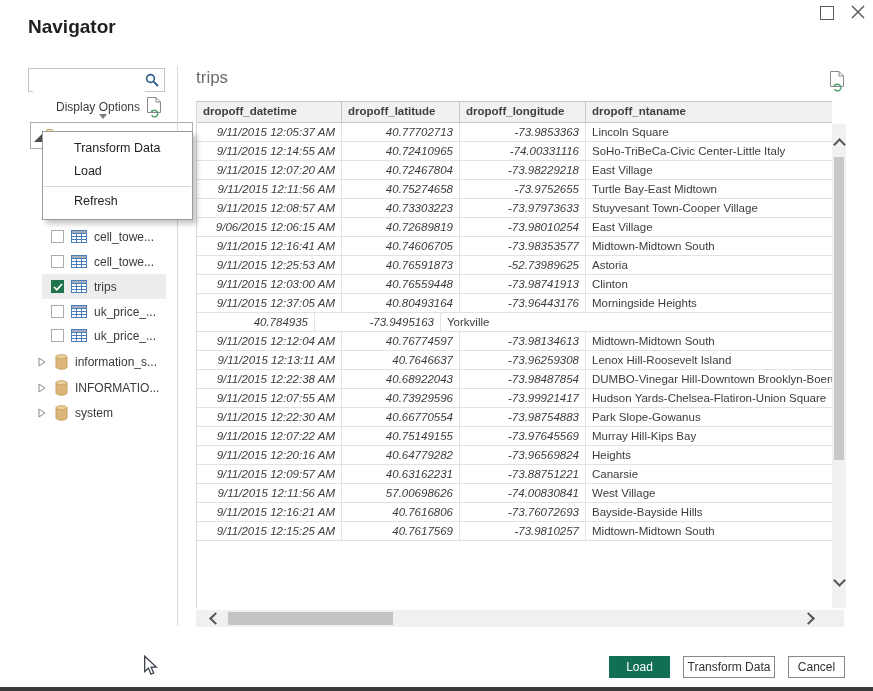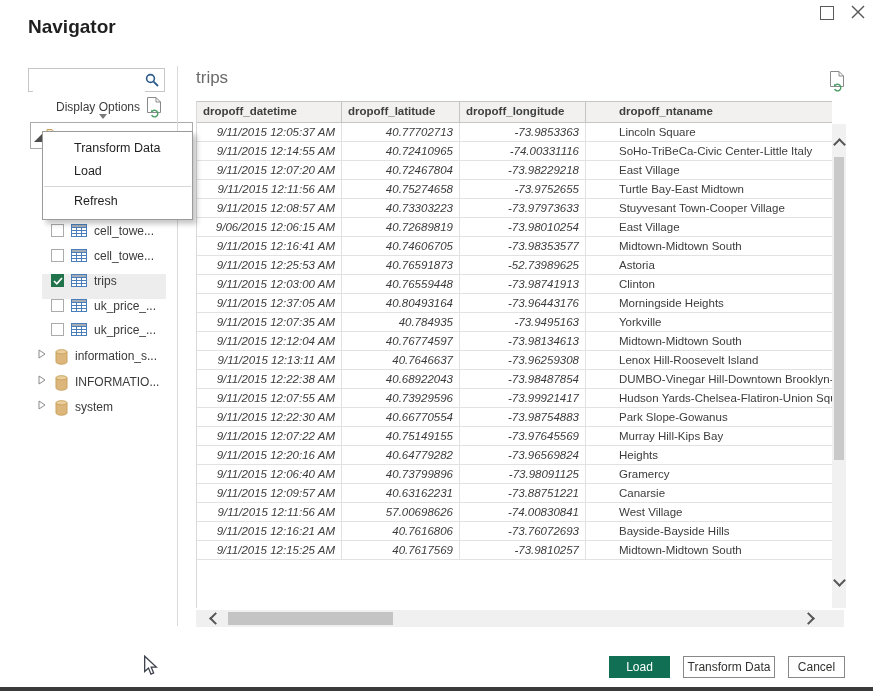--- a/index.html
+++ b/index.html
@@ -18,21 +18,21 @@
   .search-icon{position:absolute;right:5px;top:4px;}
   .disp-row{left:28px;top:100px;width:140px;height:18px;display:flex;align-items:center;font-size:12px;color:#3c3c3c;flex-direction:column;}
   .disp-caret{width:0;height:0;border-left:4px solid transparent;border-right:4px solid transparent;border-top:5px solid #7a7a7a;margin-left:9px;}
   .doc-refresh-sb{left:146px;top:97px;}
   .doc-refresh-pv{left:829px;top:71px;}
 
   .root-box{left:30px;top:122px;width:163px;height:27px;border:1px solid #ababab;box-sizing:border-box;background:#fff;}
   .root-tri{position:absolute;left:3px;top:11px;width:0;height:0;border-left:8px solid transparent;border-bottom:8px solid #4d4d4d;}
   .root-folder{position:absolute;left:15px;top:4px;}
 
-  .tree-row{height:25px;display:flex;font-size:12px;color:#3a3a3a;cursor:default;}
+  .tree-row{height:25px;display:flex;align-items:center;font-size:12px;color:#3a3a3a;cursor:default;}
   .t-row{left:42px;width:124px;padding-left:9px;box-sizing:border-box;}
   .t-row.selected{background:#ededed;}
   .s-row{left:38px;width:150px;}
   .cb{width:13px;height:13px;box-sizing:border-box;border:1px solid #ababab;background:#fff;flex:0 0 13px;}
   .cb.checked{border-color:#21734b;background:#21734b;display:flex;align-items:center;justify-content:center;}
   .tree-ic{margin-left:7px;flex:0 0 auto;display:flex;}
   .tree-lbl{margin-left:7px;white-space:nowrap;}
   .tri-collapsed{flex:0 0 8px;display:flex;}
   .db-ic{margin-left:9px;flex:0 0 auto;display:flex;}
 
@@ -49,21 +49,21 @@
   .pv-table{left:196px;top:101px;width:636px;height:507px;border-left:1px solid #d9d9d9;box-sizing:border-box;overflow:hidden;background:#fff;}
   .thead{display:flex;height:22px;background:#f2f1f0;border-top:1px solid #c6c6c4;border-bottom:1px solid #c6c6c4;box-sizing:border-box;}
   .th{font-weight:bold;font-size:11.5px;color:#3f3f3f;border-right:1px solid #c4c4c4;box-sizing:border-box;padding:3px 4px 0 6px;white-space:nowrap;overflow:hidden;}
   .tr{display:flex;height:19px;border-bottom:1px solid #e2e2e2;box-sizing:border-box;}
   .td{font-size:11.5px;color:#3c3c3c;border-right:1px solid #e2e2e2;box-sizing:border-box;padding-top:3px;white-space:nowrap;overflow:hidden;}
   .td.num{font-style:italic;text-align:right;padding-right:6px;}
   .td.txt{padding-left:6px;}
   .c0{width:145px;flex:0 0 145px;}
   .c1{width:118px;flex:0 0 118px;}
   .c2{width:126px;flex:0 0 126px;}
-  .c3{width:247px;flex:0 0 247px;border-right:none!important;margin-left:27px;}
+  .c3{width:247px;flex:0 0 247px;border-right:none!important;}
 
   
   .vsb{left:832px;top:124px;width:14px;height:484px;background:#f1f1f1;}
   .vsb-thumb{position:absolute;left:2px;top:33px;width:10px;height:303px;background:#c9c9c9;}
   .hsb{left:196px;top:610px;width:648px;height:17px;background:#f0f0f0;}
   .hsb-thumb{position:absolute;left:32px;top:2px;width:165px;height:13px;background:#c4c4c4;}
   .chev{position:absolute;width:7px;height:7px;border-left:2px solid #555;border-bottom:2px solid #555;}
   .chev-up{transform:rotate(135deg);left:3px;top:16px;}
   .chev-down{transform:rotate(-45deg);left:3px;top:452px;}
   .chev-left{transform:rotate(45deg);left:15px;top:4px;}
@@ -335,21 +335,20 @@
         <div class="td c2 num">-73.98741913</div>
         <div class="td c3 txt">Clinton</div>
       </div>
       <div class="tr">
         <div class="td c0 num">9/11/2015 12:37:05 AM</div>
         <div class="td c1 num">40.80493164</div>
         <div class="td c2 num">-73.96443176</div>
         <div class="td c3 txt">Morningside Heights</div>
       </div>
       <div class="tr">
-        <div class="td c0 num">9/11/2015 12:07:35 AM</div>
         <div class="td c1 num">40.784935</div>
         <div class="td c2 num">-73.9495163</div>
         <div class="td c3 txt">Yorkville</div>
       </div>
       <div class="tr">
         <div class="td c0 num">9/11/2015 12:12:04 AM</div>
         <div class="td c1 num">40.76774597</div>
         <div class="td c2 num">-73.98134613</div>
         <div class="td c3 txt">Midtown-Midtown South</div>
       </div>
@@ -383,26 +382,20 @@
         <div class="td c2 num">-73.97645569</div>
         <div class="td c3 txt">Murray Hill-Kips Bay</div>
       </div>
       <div class="tr">
         <div class="td c0 num">9/11/2015 12:20:16 AM</div>
         <div class="td c1 num">40.64779282</div>
         <div class="td c2 num">-73.96569824</div>
         <div class="td c3 txt">Heights</div>
       </div>
       <div class="tr">
-        <div class="td c0 num">9/11/2015 12:06:40 AM</div>
-        <div class="td c1 num">40.73799896</div>
-        <div class="td c2 num">-73.98091125</div>
-        <div class="td c3 txt">Gramercy</div>
-      </div>
-      <div class="tr">
         <div class="td c0 num">9/11/2015 12:09:57 AM</div>
         <div class="td c1 num">40.63162231</div>
         <div class="td c2 num">-73.88751221</div>
         <div class="td c3 txt">Canarsie</div>
       </div>
       <div class="tr">
         <div class="td c0 num">9/11/2015 12:11:56 AM</div>
         <div class="td c1 num">57.00698626</div>
         <div class="td c2 num">-74.00830841</div>
         <div class="td c3 txt">West Village</div>

